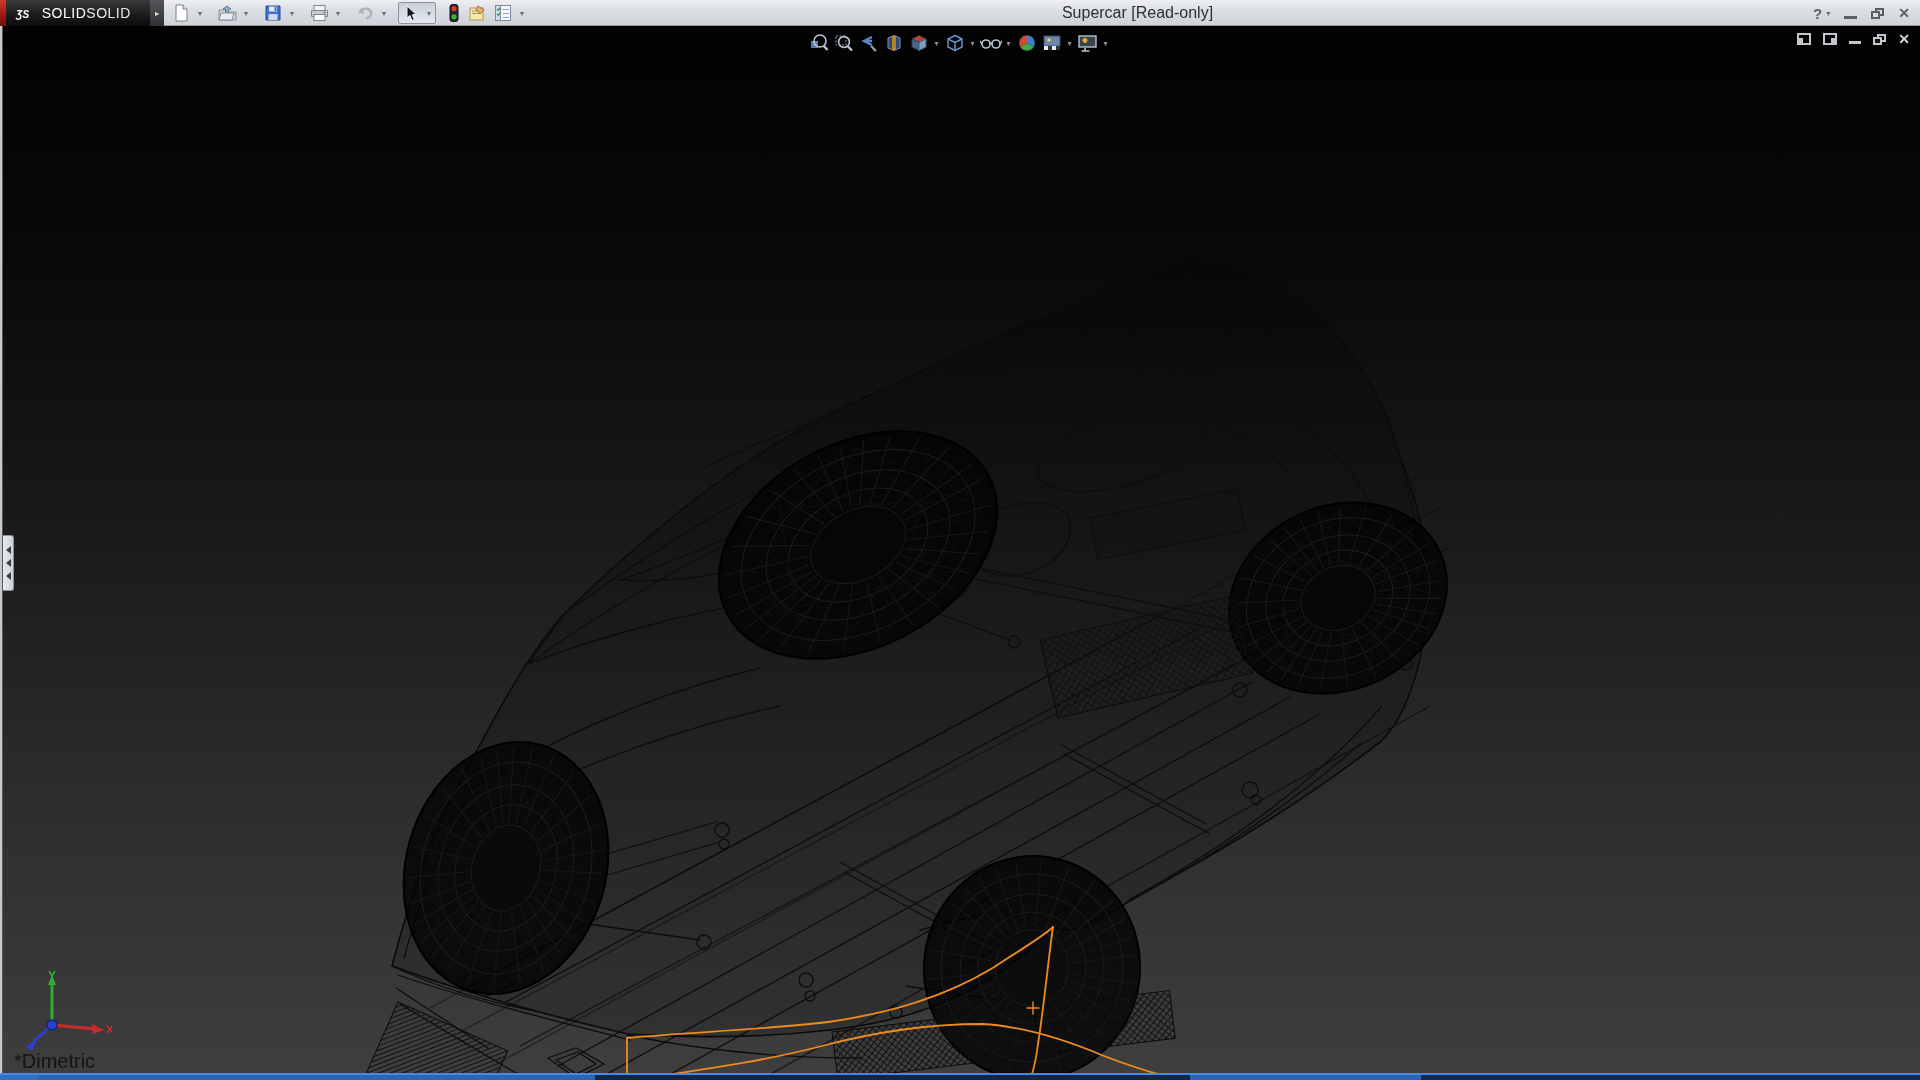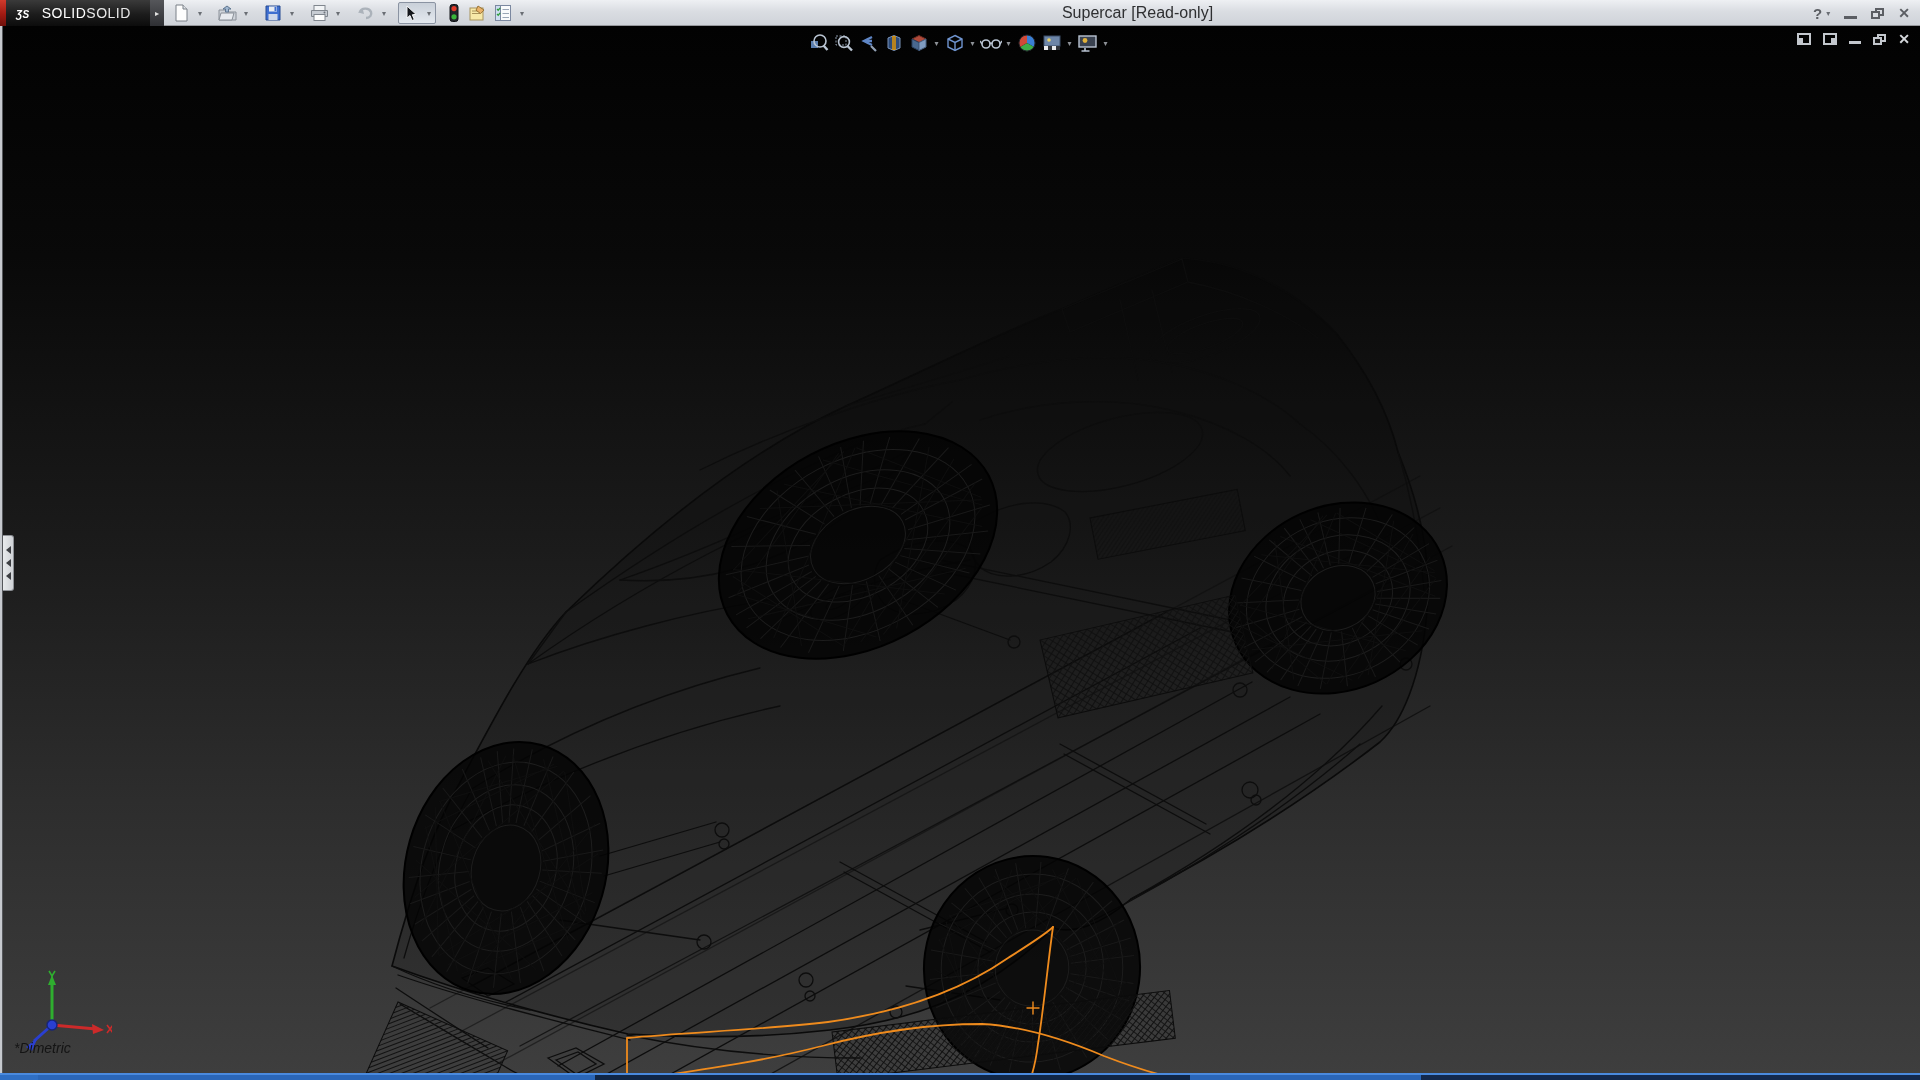--- a/index.html
+++ b/index.html
@@ -71,21 +71,21 @@
 
   
   .splitter-tab { position:absolute; left:3px; top:509px; width:11px; height:56px;
     background:linear-gradient(90deg,#e8eaec,#cfd2d6); border:1px solid #8d9095;
     border-left:none; border-radius:0 3px 3px 0;
     display:flex; flex-direction:column; align-items:center; justify-content:center; gap:5px; }
   .splitter-tab .tri { width:0; height:0; border-top:4px solid transparent;
     border-bottom:4px solid transparent; border-right:5px solid #3c3e42; }
 
   
-  .view-label { position:absolute; left:14px; bottom:17px; font-size:14px; color:#141414;font-style:italic; }
+  .view-label { position:absolute; left:14px; bottom:0px; font-size:20px; color:#141414; }
 
   
   .task-strip { position:relative; width:1920px; height:7px;
     background:linear-gradient(90deg,#2f6fc4 0 2%, #2a66b8 2% 31%, #102646 31% 62%, #2a66b8 62% 74%, #13294d 74% 100%); }
   .task-strip::before { content:""; position:absolute; left:0; top:0; width:100%; height:2px; background:#4a8ade; }
 </style>
 </head>
 <body>
 
 <div class="menubar">

